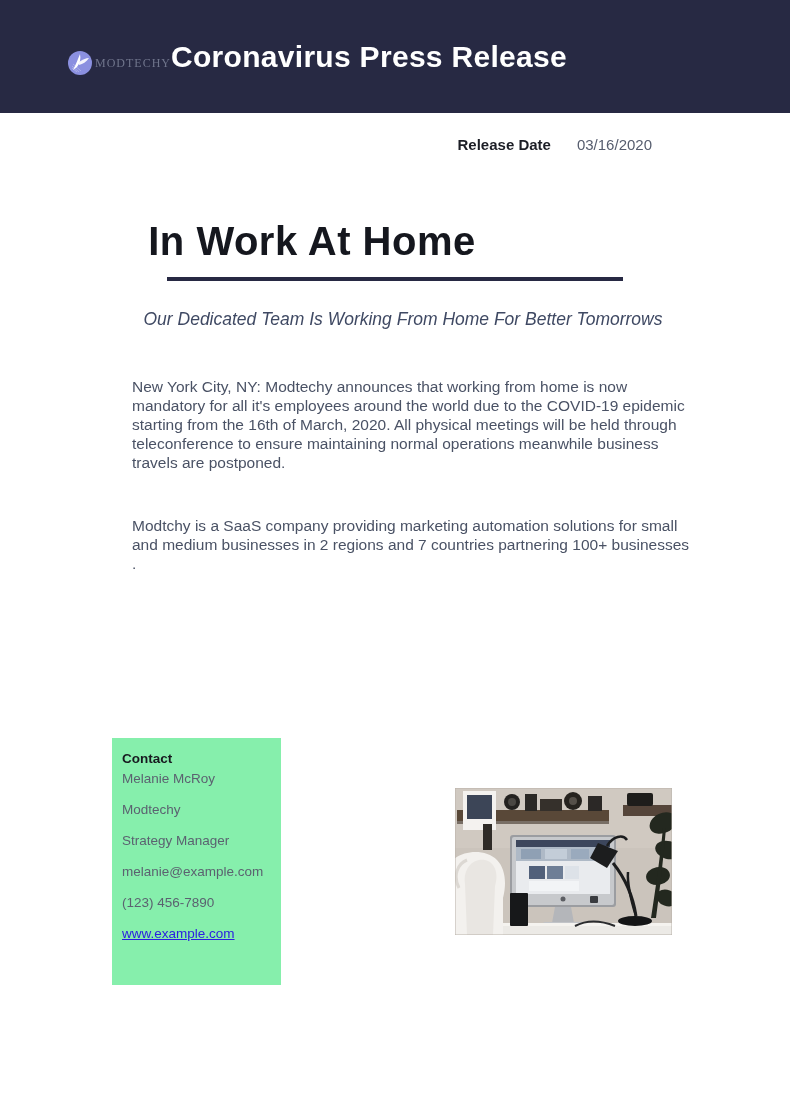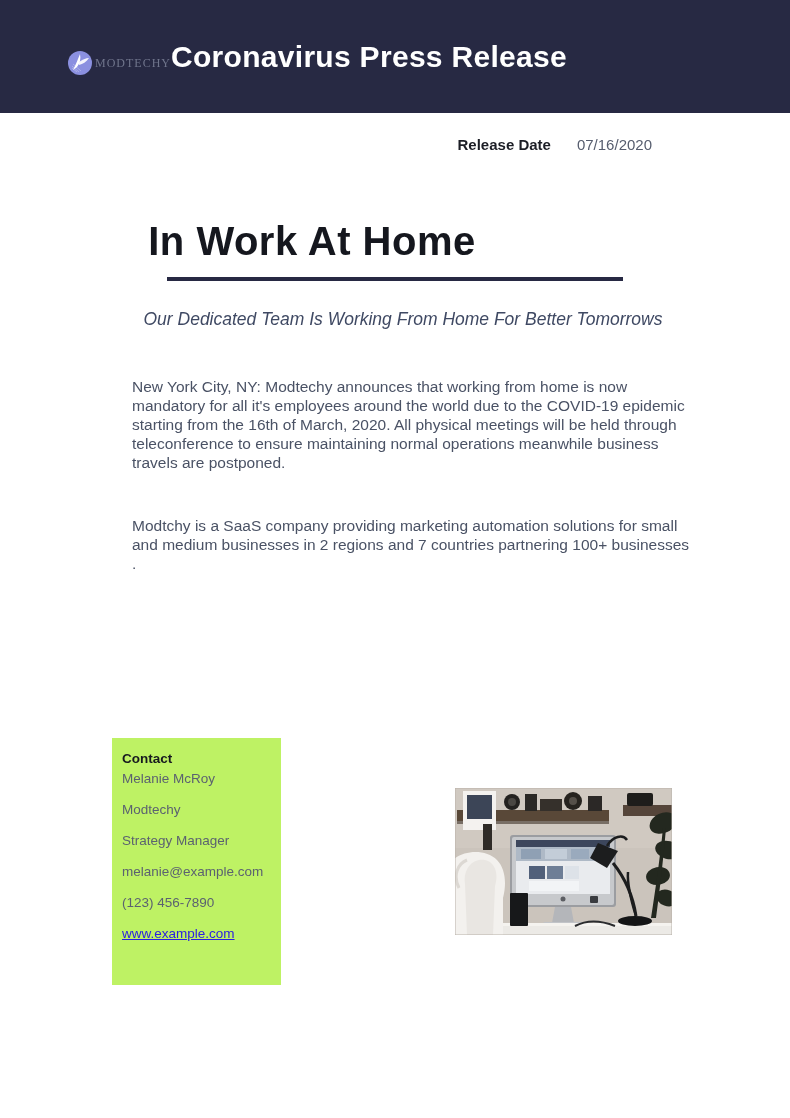--- a/index.html
+++ b/index.html
@@ -59,21 +59,21 @@
     font-size:17.5px;color:#3f4963;
   }
   .body-copy{
     position:absolute;top:377px;left:132px;width:558px;
     font-size:15.5px;line-height:19px;color:#4a5265;
   }
   .body-copy p{margin:0 0 44px 0;}
   
   .contact-box{
     position:absolute;left:112px;top:738px;width:169px;min-height:247px;
-    background:#bef264;
+    background:#86efac;
     box-sizing:border-box;
     padding:13px 10px 16px 10px;
     font-size:13.5px;color:#5b6270;
   }
   .contact-heading{
     font-weight:700;color:#17191f;margin:0 0 5px 0;font-size:13.5px;
   }
   .contact-line{margin:0 0 16px 0;line-height:15px;}
   .contact-line.tight{margin:0 0 0 0;}
   .contact-link{
@@ -104,21 +104,21 @@
           <line x1="6" y1="14" x2="14" y2="21"></line>
         </g>
       </svg>
     </span>
     <span class="logo-text">MODTECHY</span>
   </div>
 </div>
 
 <div class="release-row">
   <span class="release-label">Release Date</span>
-  <span class="release-value">07/16/2020</span>
+  <span class="release-value">03/16/2020</span>
 </div>
 
 <div class="article-title">In Work At Home</div>
 <div class="title-rule"></div>
 <div class="article-subtitle">Our Dedicated Team Is Working From Home For Better Tomorrows</div>
 
 <div class="body-copy">
   <p>New York City, NY: Modtechy announces that working from home is now mandatory for all it's employees around the world due to the COVID-19 epidemic starting from the 16th of March, 2020. All physical meetings will be held through teleconference to ensure maintaining normal operations meanwhile business travels are postponed.</p>
   <p>Modtchy is a SaaS company providing marketing automation solutions for small and medium businesses in 2 regions and 7 countries partnering 100+ businesses .</p>
 </div>

